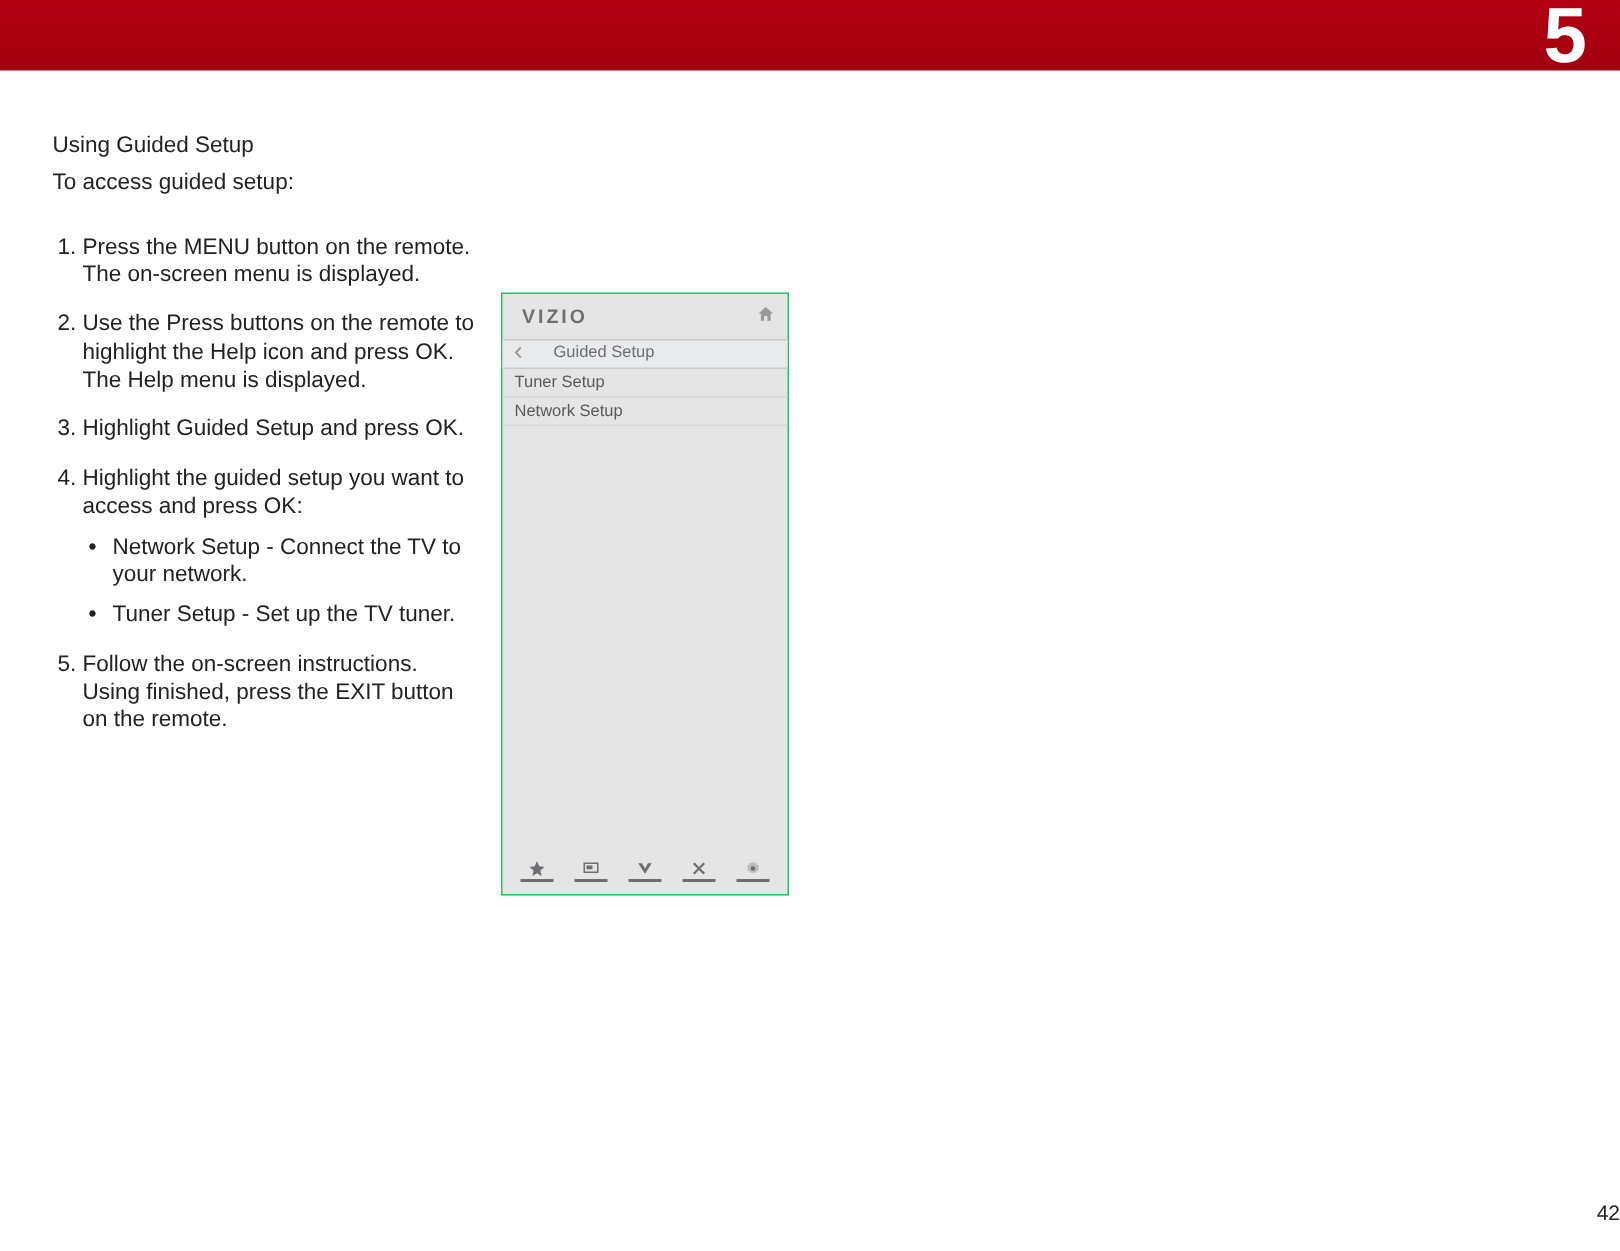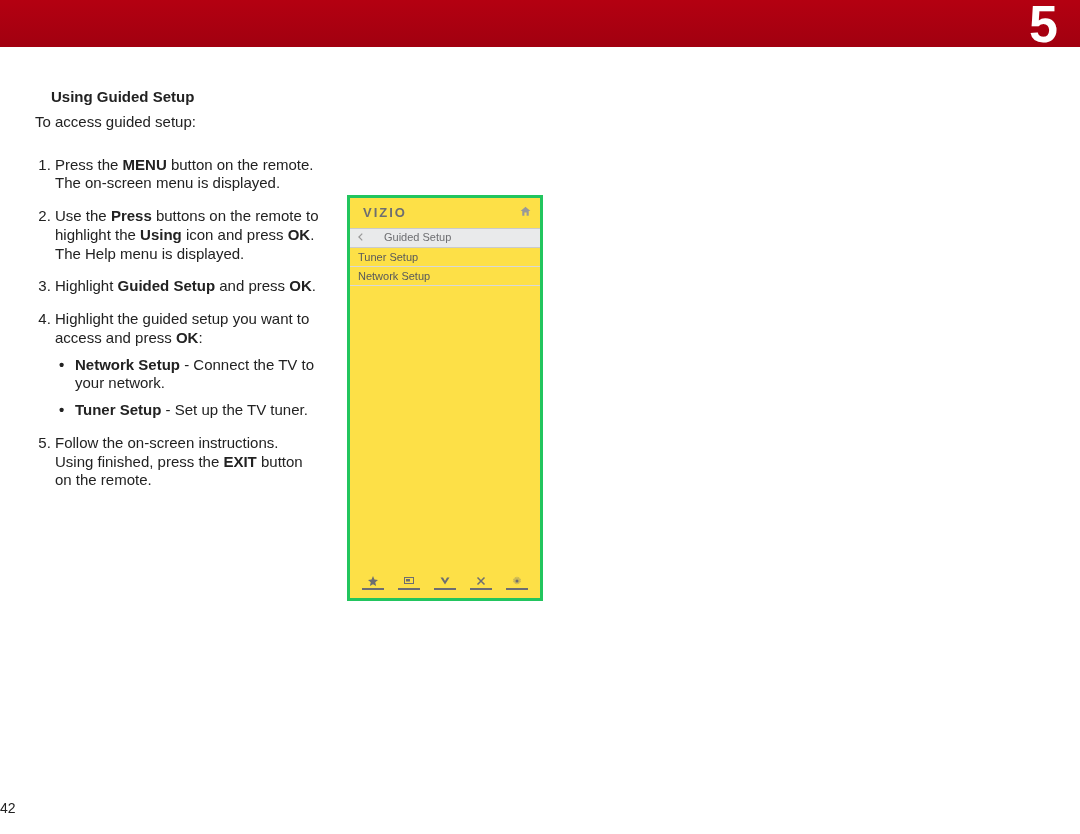--- a/index.html
+++ b/index.html
@@ -1,58 +1,58 @@
 <!DOCTYPE html>
 <html><head>
 <meta charset="utf-8">
 <style>
 html,body{margin:0;padding:0;background:#fff;font-family:"Century Gothic","Avant Garde",Futura,Arial,sans-serif;color:#231f20}
 .page{width:1080px;height:834px;position:relative}
 .redbar{position:absolute;left:0;right:0;top:0;height:47px;background:linear-gradient(#b40011,#a10010)}
 .chapter{position:absolute;right:22px;top:-6px;font-size:52px;font-weight:700;color:#fff}
 .content{position:absolute;left:35px;top:88px;width:465px;font-size:15px;line-height:1.25;color:#222}
-.content h3{margin:0 0 6px 16px;font-size:15px;font-weight:700}
+.content h3{margin:0 0 6px 0;font-size:15px;font-weight:400}
 .intro{margin:0 0 14px 0}
 .leadin{margin:0 0 24px 0}
 ol{margin:0 0 0 0;padding:0 0 0 20px}
 ol>li{margin:0 0 14px 0;padding-right:180px}
 ul.sub{list-style:none;margin:6px 0 0 0;padding:0}
 ul.sub>li{position:relative;padding-left:20px;margin:8px 0}
 ul.sub>li::before{content:"•";position:absolute;left:4px;top:0;font-weight:700}
-.pagenum{position:absolute;left:0;right:0;bottom:18px;text-align:left;font-size:14px;color:#222}
+.pagenum{position:absolute;left:0;right:0;bottom:18px;text-align:right;font-size:14px;color:#222}
 
-.panel{position:absolute;left:347px;top:195px;width:190px;height:400px;border:3px solid #22c55e;background:#fde047}
+.panel{position:absolute;left:334px;top:195px;width:190px;height:400px;border:1px solid #22c55e;background:#e5e5e5}
 .ph{height:30px;position:relative}
 .brand{position:absolute;left:13px;top:7px;font-size:13px;letter-spacing:2px;color:#6d6e71;font-weight:600}
 .home{position:absolute;right:8px;top:7px;width:13px;height:13px;color:#999}
 .crumb{height:18px;border-top:1px solid #c9cacc;border-bottom:1px solid #c9cacc;background:#e9eaeb;position:relative}
 .back{position:absolute;left:6px;top:2px;width:10px;height:12px;color:#999}
 .crumb-label{position:absolute;left:34px;top:2px;font-size:11px;color:#6d6e71}
 .row{height:18px;border-bottom:1px solid #d7d8d9;padding-left:8px;font-size:11px;color:#58595b;display:flex;align-items:center}
 .pfoot{position:absolute;left:12px;right:12px;bottom:8px;height:18px;display:flex;justify-content:space-between;align-items:flex-end}
 .pfoot .slot{width:22px;height:14px;display:flex;align-items:center;justify-content:center;border-bottom:2px solid #6d6e71;color:#6d6e71}
 svg{display:block}
-b{font-weight:700}
+b{font-weight:400}
 </style>
 </head>
 <body>
 <div class="page">
   <div class="redbar">
       <div class="chapter">5</div>
     </div>
 
   <div class="content">
     <h3>Using Guided Setup</h3>
     <p class="leadin">To access guided setup:</p>
     <ol>
       <li>
         <span>Press the</span> <b>MENU</b> <span>button on the remote. The on-screen menu is displayed.</span>
       </li>
       <li>
-        <span>Use the</span> <b>Press</b> <span>buttons on the remote to highlight the</span> <b>Using</b> <span>icon and press</span> <b>OK</b><span>. The Help menu is displayed.</span>
+        <span>Use the</span> <b>Press</b> <span>buttons on the remote to highlight the</span> <b>Help</b> <span>icon and press</span> <b>OK</b><span>. The Help menu is displayed.</span>
       </li>
       <li>
         <span>Highlight</span> <b>Guided Setup</b> <span>and press</span> <b>OK</b><span>.</span>
       </li>
       <li>
         <span>Highlight the guided setup you want to access and press</span> <b>OK</b><span>:</span>
         <ul class="sub">
           <li><b>Network Setup</b> <span>- Connect the TV to your network.</span></li>
           <li><b>Tuner Setup</b> <span>- Set up the TV tuner.</span></li>
         </ul>

